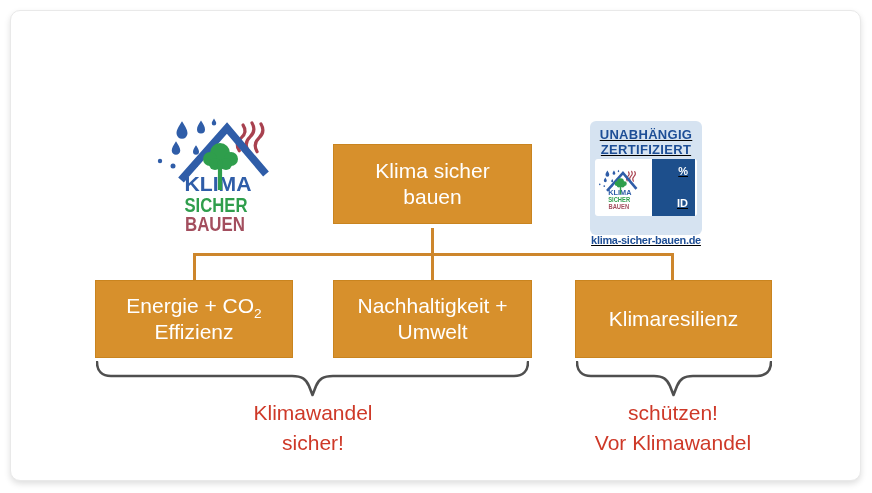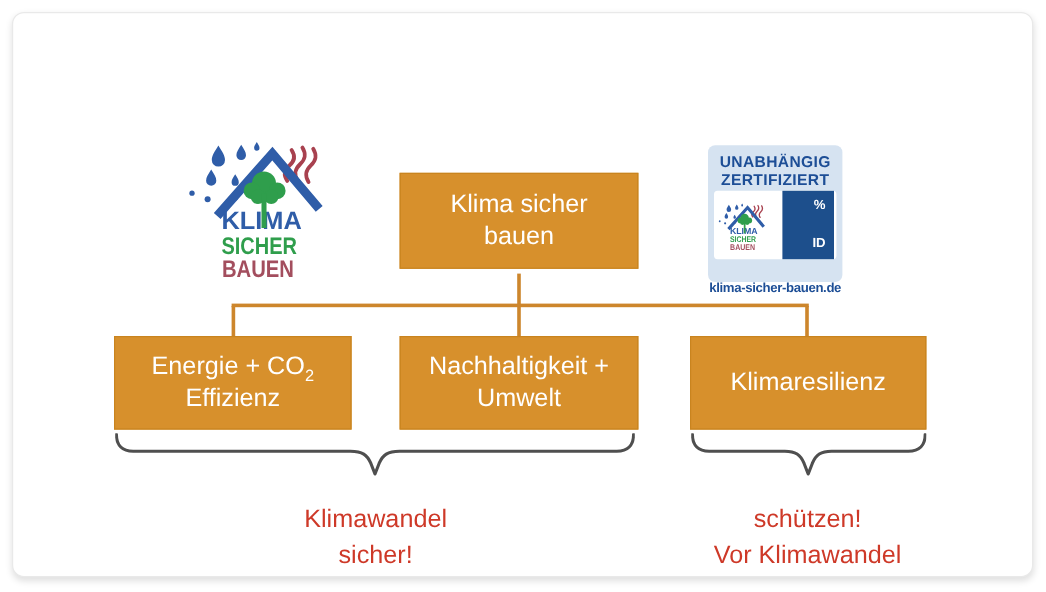--- a/index.html
+++ b/index.html
@@ -22,29 +22,29 @@
   #conn-h{left:193px;top:253px;width:481px;height:3px;}
   #conn-l{left:193px;top:255px;width:3px;height:25px;}
   #conn-m{left:431px;top:255px;width:3px;height:25px;}
   #conn-r{left:671px;top:255px;width:3px;height:25px;}
   
   .brace{position:absolute;}
   #brace-left{left:96px;top:361px;}
   #brace-right{left:576px;top:361px;}
   
   .caption{position:absolute;top:398px;width:200px;text-align:center;color:#CE3928;
-           font-size:21px;line-height:30px;margin-top:20px;}
+           font-size:21px;line-height:30px;}
   #caption-left{left:213px;}
   #caption-right{left:573px;}
   
   #logo-main{position:absolute;left:152px;top:103px;}
   .logo-text{font-family:"Liberation Sans", sans-serif;font-weight:bold;}
   
   .badge{position:absolute;left:590px;top:121px;width:112px;height:114px;background:#D6E3F1;
-         border-radius:6px;display:flex;flex-direction:column;align-items:center;box-sizing:border-box;}
+         border-radius:6px;display:flex;flex-direction:column;align-items:center;box-sizing:border-box;text-decoration:underline;}
   .badge-title{color:#1D4E96;font-weight:bold;font-size:13px;line-height:15px;letter-spacing:0.3px;}
   .badge-title.first{margin-top:6px;}
   .badge-inner{width:102px;height:61px;background:#ffffff;border-radius:3px;margin-top:2px;
                display:flex;flex-direction:row;align-items:center;box-sizing:border-box;}
   .id-rect{width:43px;height:57px;background:#1D4F8C;margin-left:auto;margin-right:2px;
            display:flex;flex-direction:column;align-items:flex-end;justify-content:center;
            box-sizing:border-box;padding-right:7px;}
   .id-rect .pct{color:#ffffff;font-weight:bold;font-size:11px;line-height:12px;}
   .id-rect .idtxt{color:#ffffff;font-weight:bold;font-size:11px;line-height:13px;margin-top:20px;}
   .badge-url{color:#1D4E96;font-weight:bold;font-size:11px;letter-spacing:-0.3px;margin-top:18px;}

